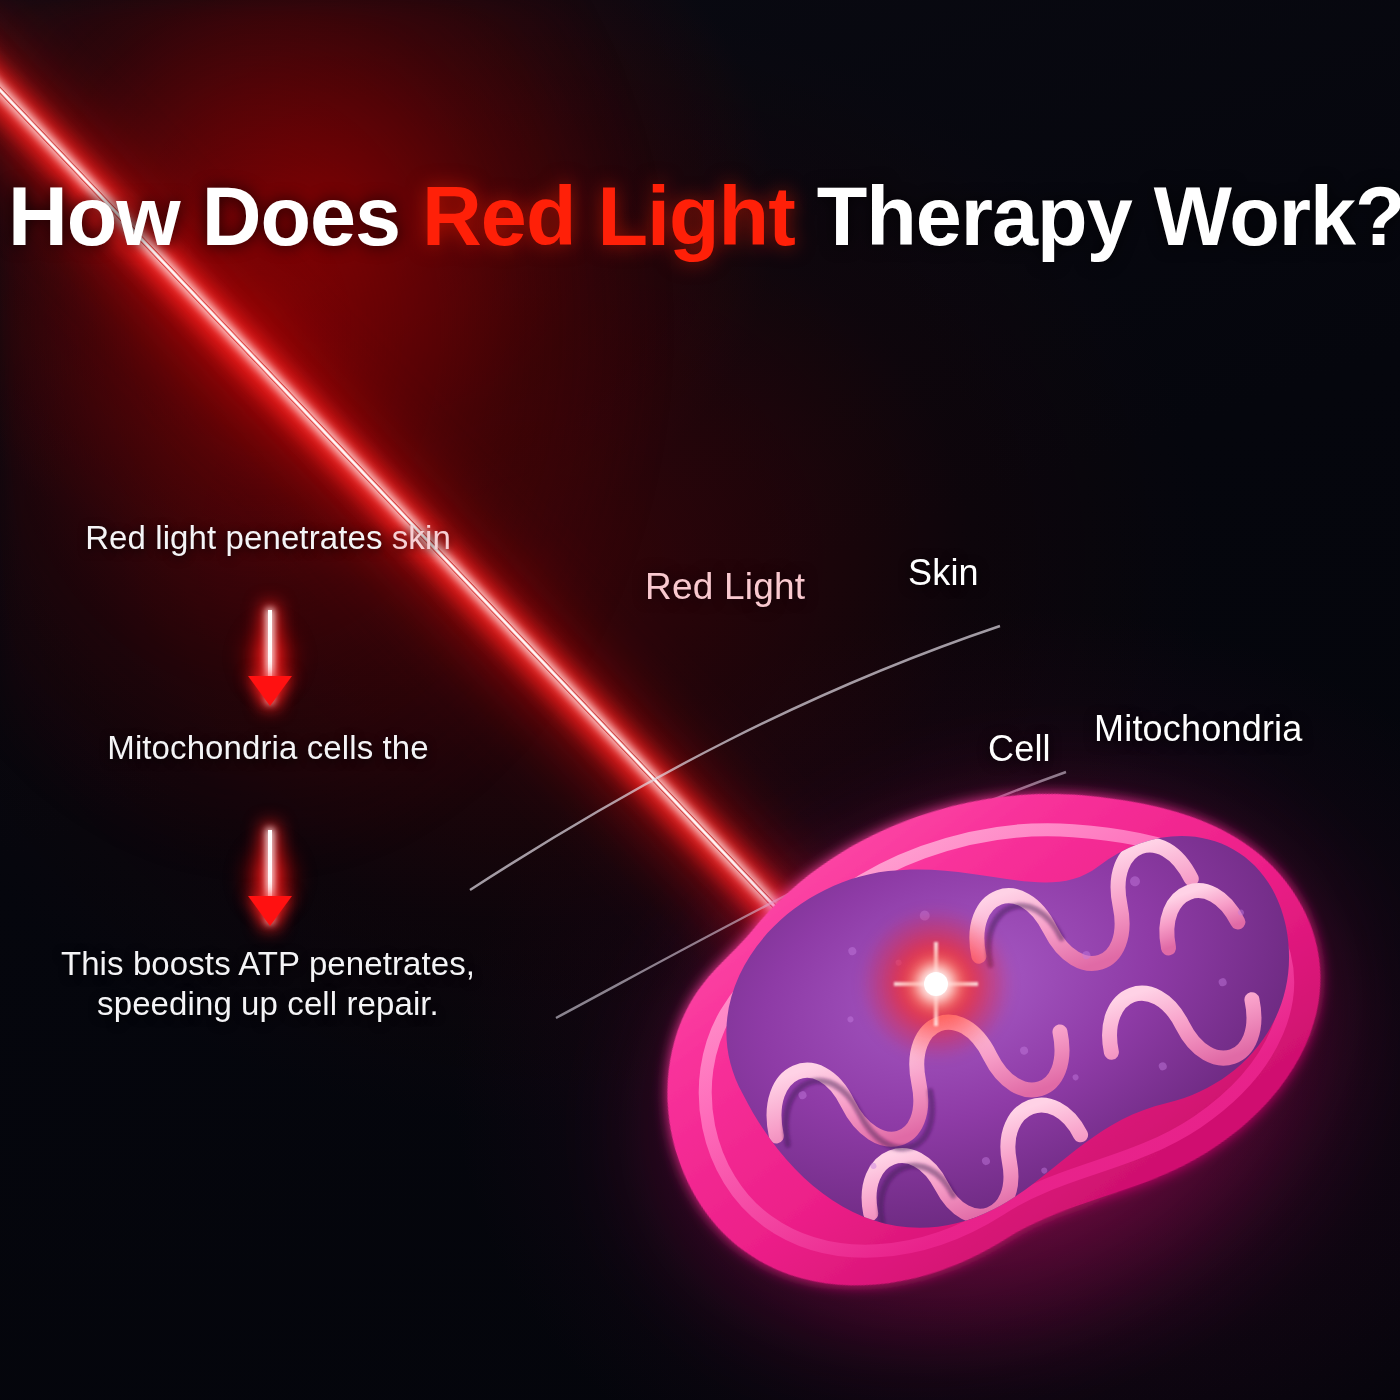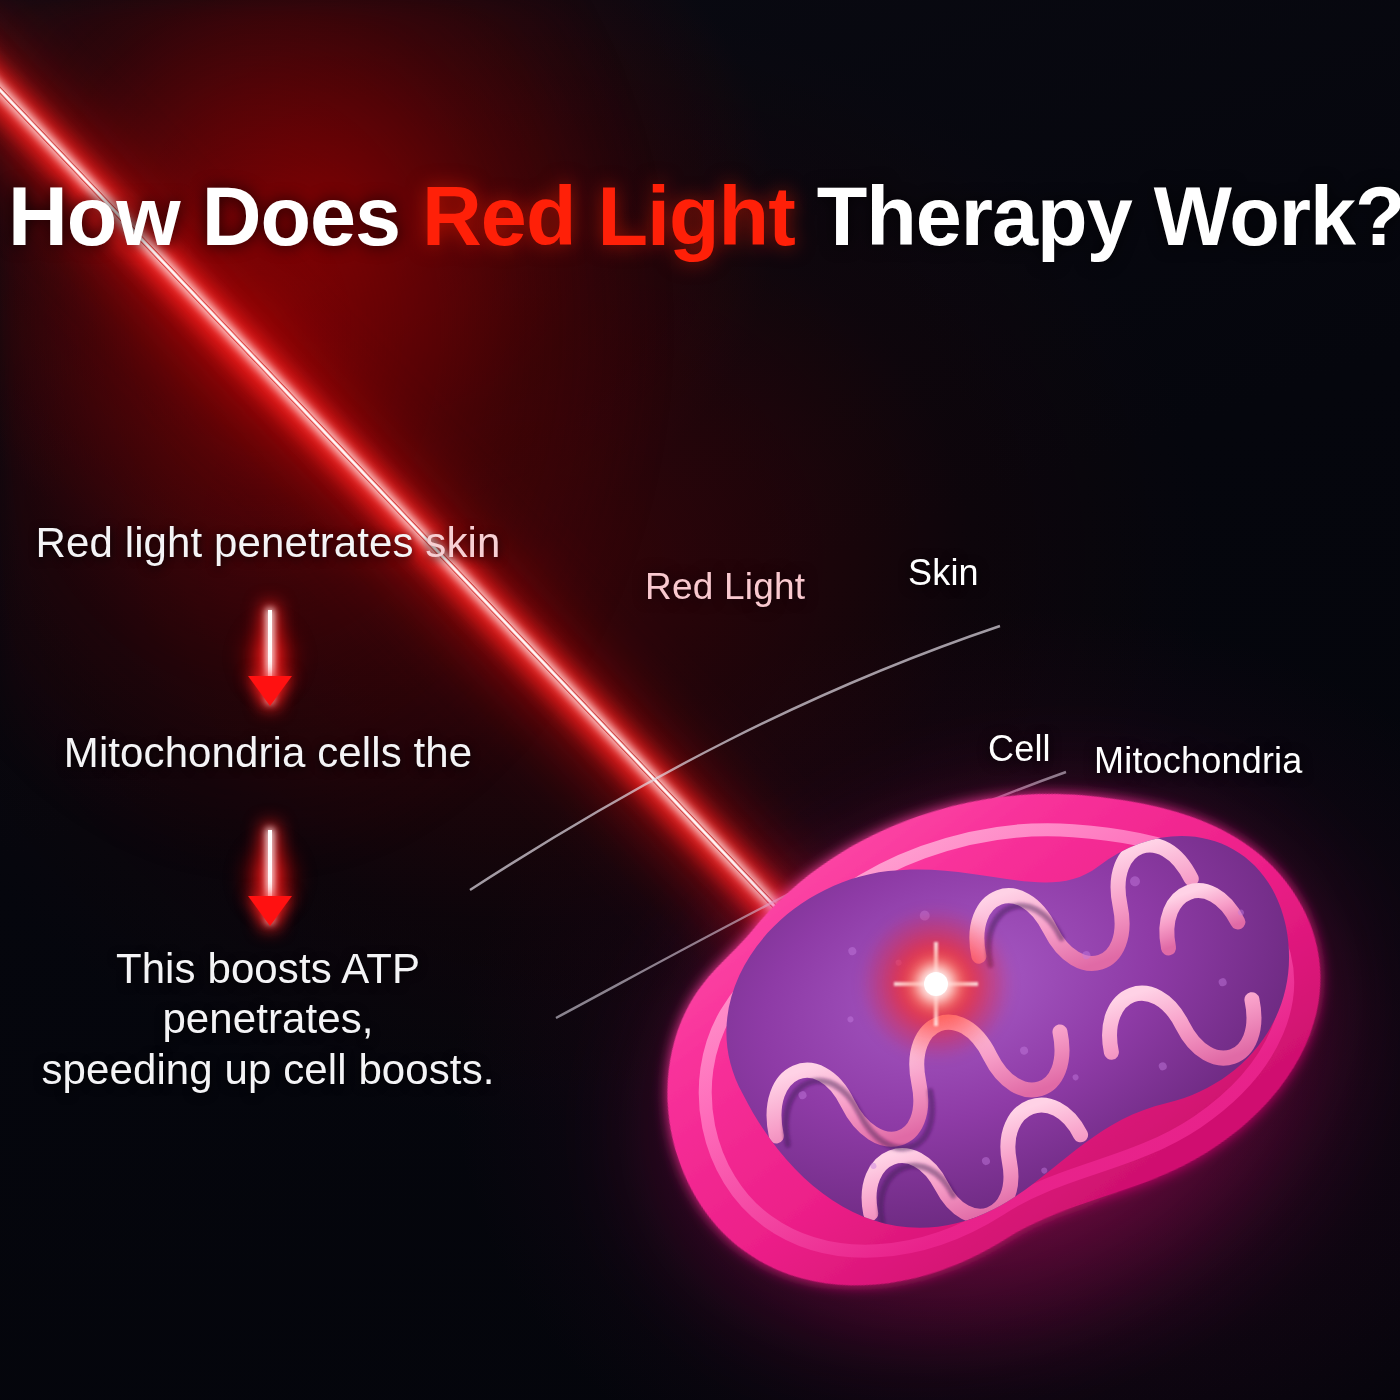--- a/index.html
+++ b/index.html
@@ -77,21 +77,21 @@
     transform:scaleX(.985);
     transform-origin:left center;
     text-shadow:0 0 16px rgba(0,0,0,.75);
   }
   #title .accent{color:#ff2008;text-shadow:0 0 20px rgba(255,30,0,.55);}
 
   
   .step-text{
     position:absolute;
     color:#f4f4f6;
-    font-size:42px;
+    font-size:33px;
     line-height:1.20;
     text-align:center;
     font-weight:400;
     letter-spacing:.1px;
     text-shadow:0 2px 10px rgba(0,0,0,.85);
   }
   .step-text .soft{color:#f7cfd3;}
 
   #step-1{left:30px;  top:518px; width:476px;}
   #step-2{left:28px;  top:728px; width:480px;}
@@ -126,21 +126,21 @@
     font-size:36px;
     font-weight:400;
     letter-spacing:.2px;
     white-space:nowrap;
     text-shadow:0 2px 12px rgba(0,0,0,.9);
   }
   #label-redlight{left:645px;top:566px;color:#f9c9cf;font-size:37px;
     text-shadow:0 0 14px rgba(0,0,0,.55);}
   #label-skin{left:908px;top:552px;}
   #label-cell{left:988px;top:693px;margin-top:35px;}
-  #label-mito{left:1094px;top:740px;text-align:right;}
+  #label-mito{left:1094px;top:708px;text-align:right;}
 
   
   #leader-svg{position:absolute;inset:0;pointer-events:none;}
 
   
   #mito-wrap{
     position:absolute;left:596px;top:762px;width:790px;height:610px;
   }
   #mito-outer-glow{
     position:absolute;left:10px;top:20px;width:770px;height:570px;
@@ -321,21 +321,21 @@
     <div class="spike-v"></div>
     <div class="core"></div>
   </div>
 
   <h1 id="title"><span>How Does </span><span class="accent">Red Light</span><span> Therapy Work?</span></h1>
 
   <div class="step-text" id="step-1"><span>Red light penetrates </span><span class="soft">skin</span><br></div>
 
   <div class="step-text" id="step-2"><span>Mitochondria cells the</span><br></div>
 
-  <div class="step-text" id="step-3"><span>This boosts ATP penetrates,</span><br><span>speeding up cell boosts.</span></div>
+  <div class="step-text" id="step-3"><span>This boosts ATP penetrates,</span><br><span>speeding up cell repair.</span></div>
 
   <div class="arrow-sep" id="arrow-1">
     <div class="arrow-halo"></div>
     <div class="arrow-shaft"></div>
     <div class="arrow-head"></div>
   </div>
   <div class="arrow-sep" id="arrow-2">
     <div class="arrow-halo"></div>
     <div class="arrow-shaft"></div>
     <div class="arrow-head"></div>

